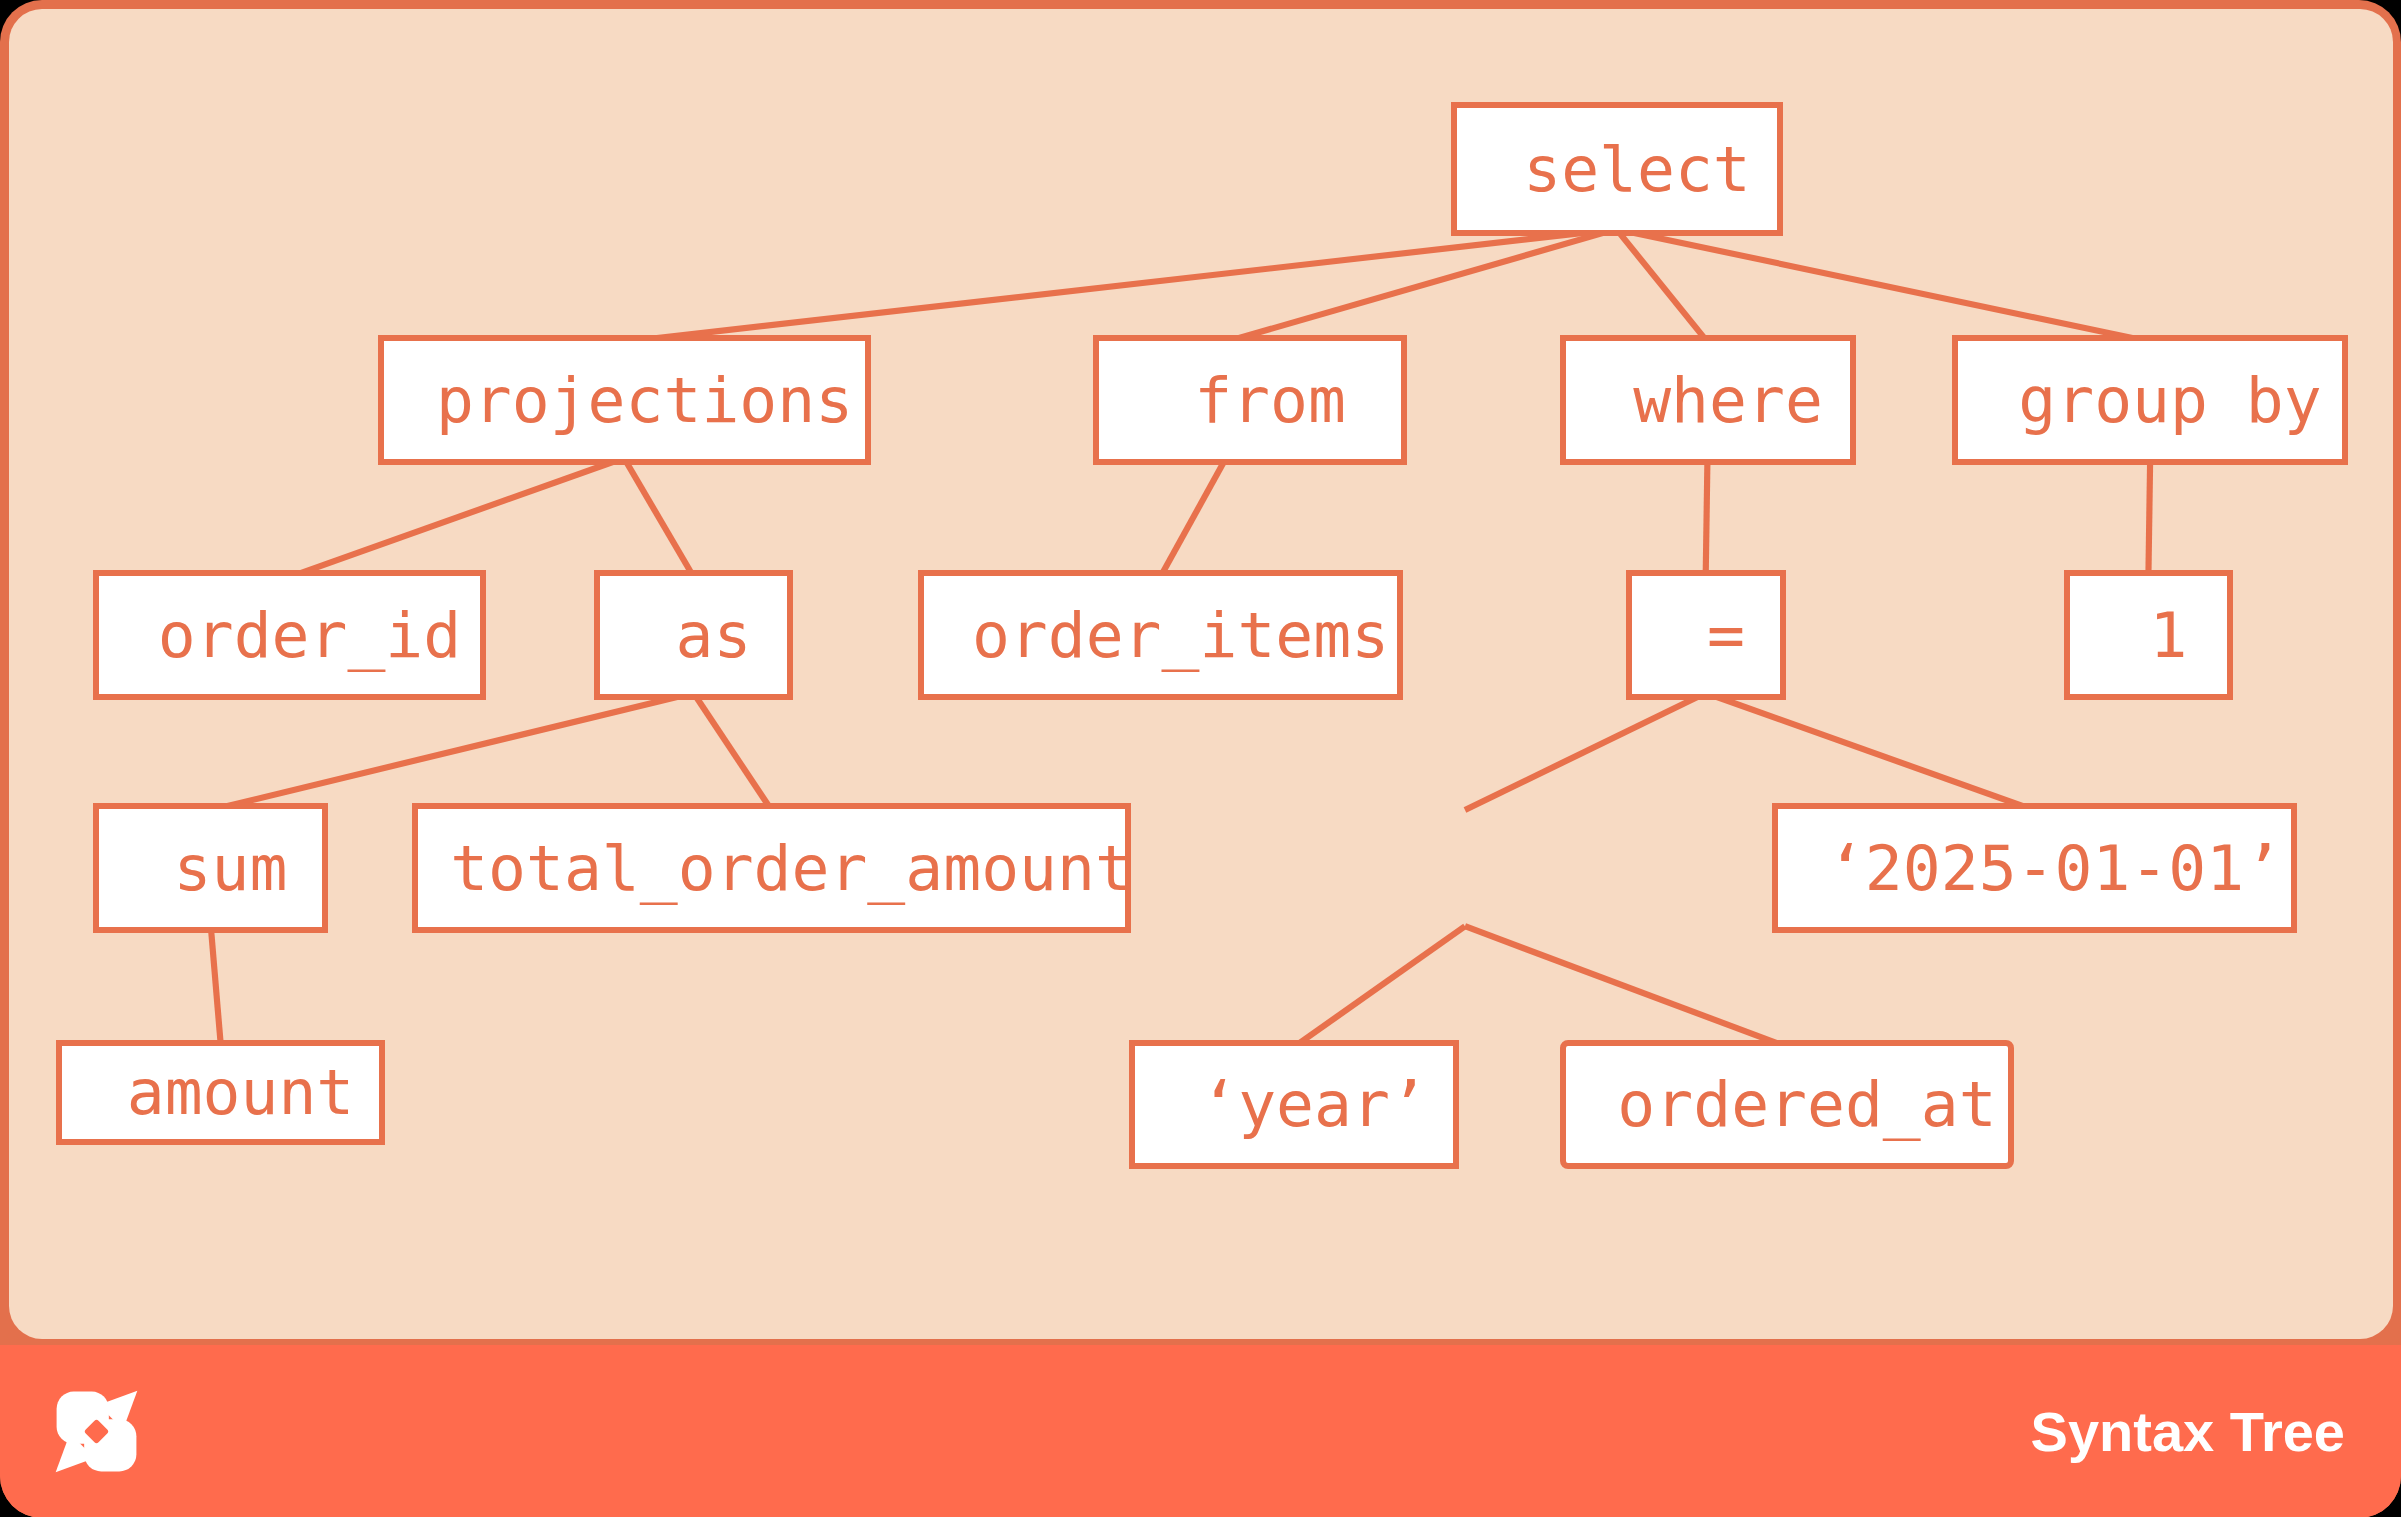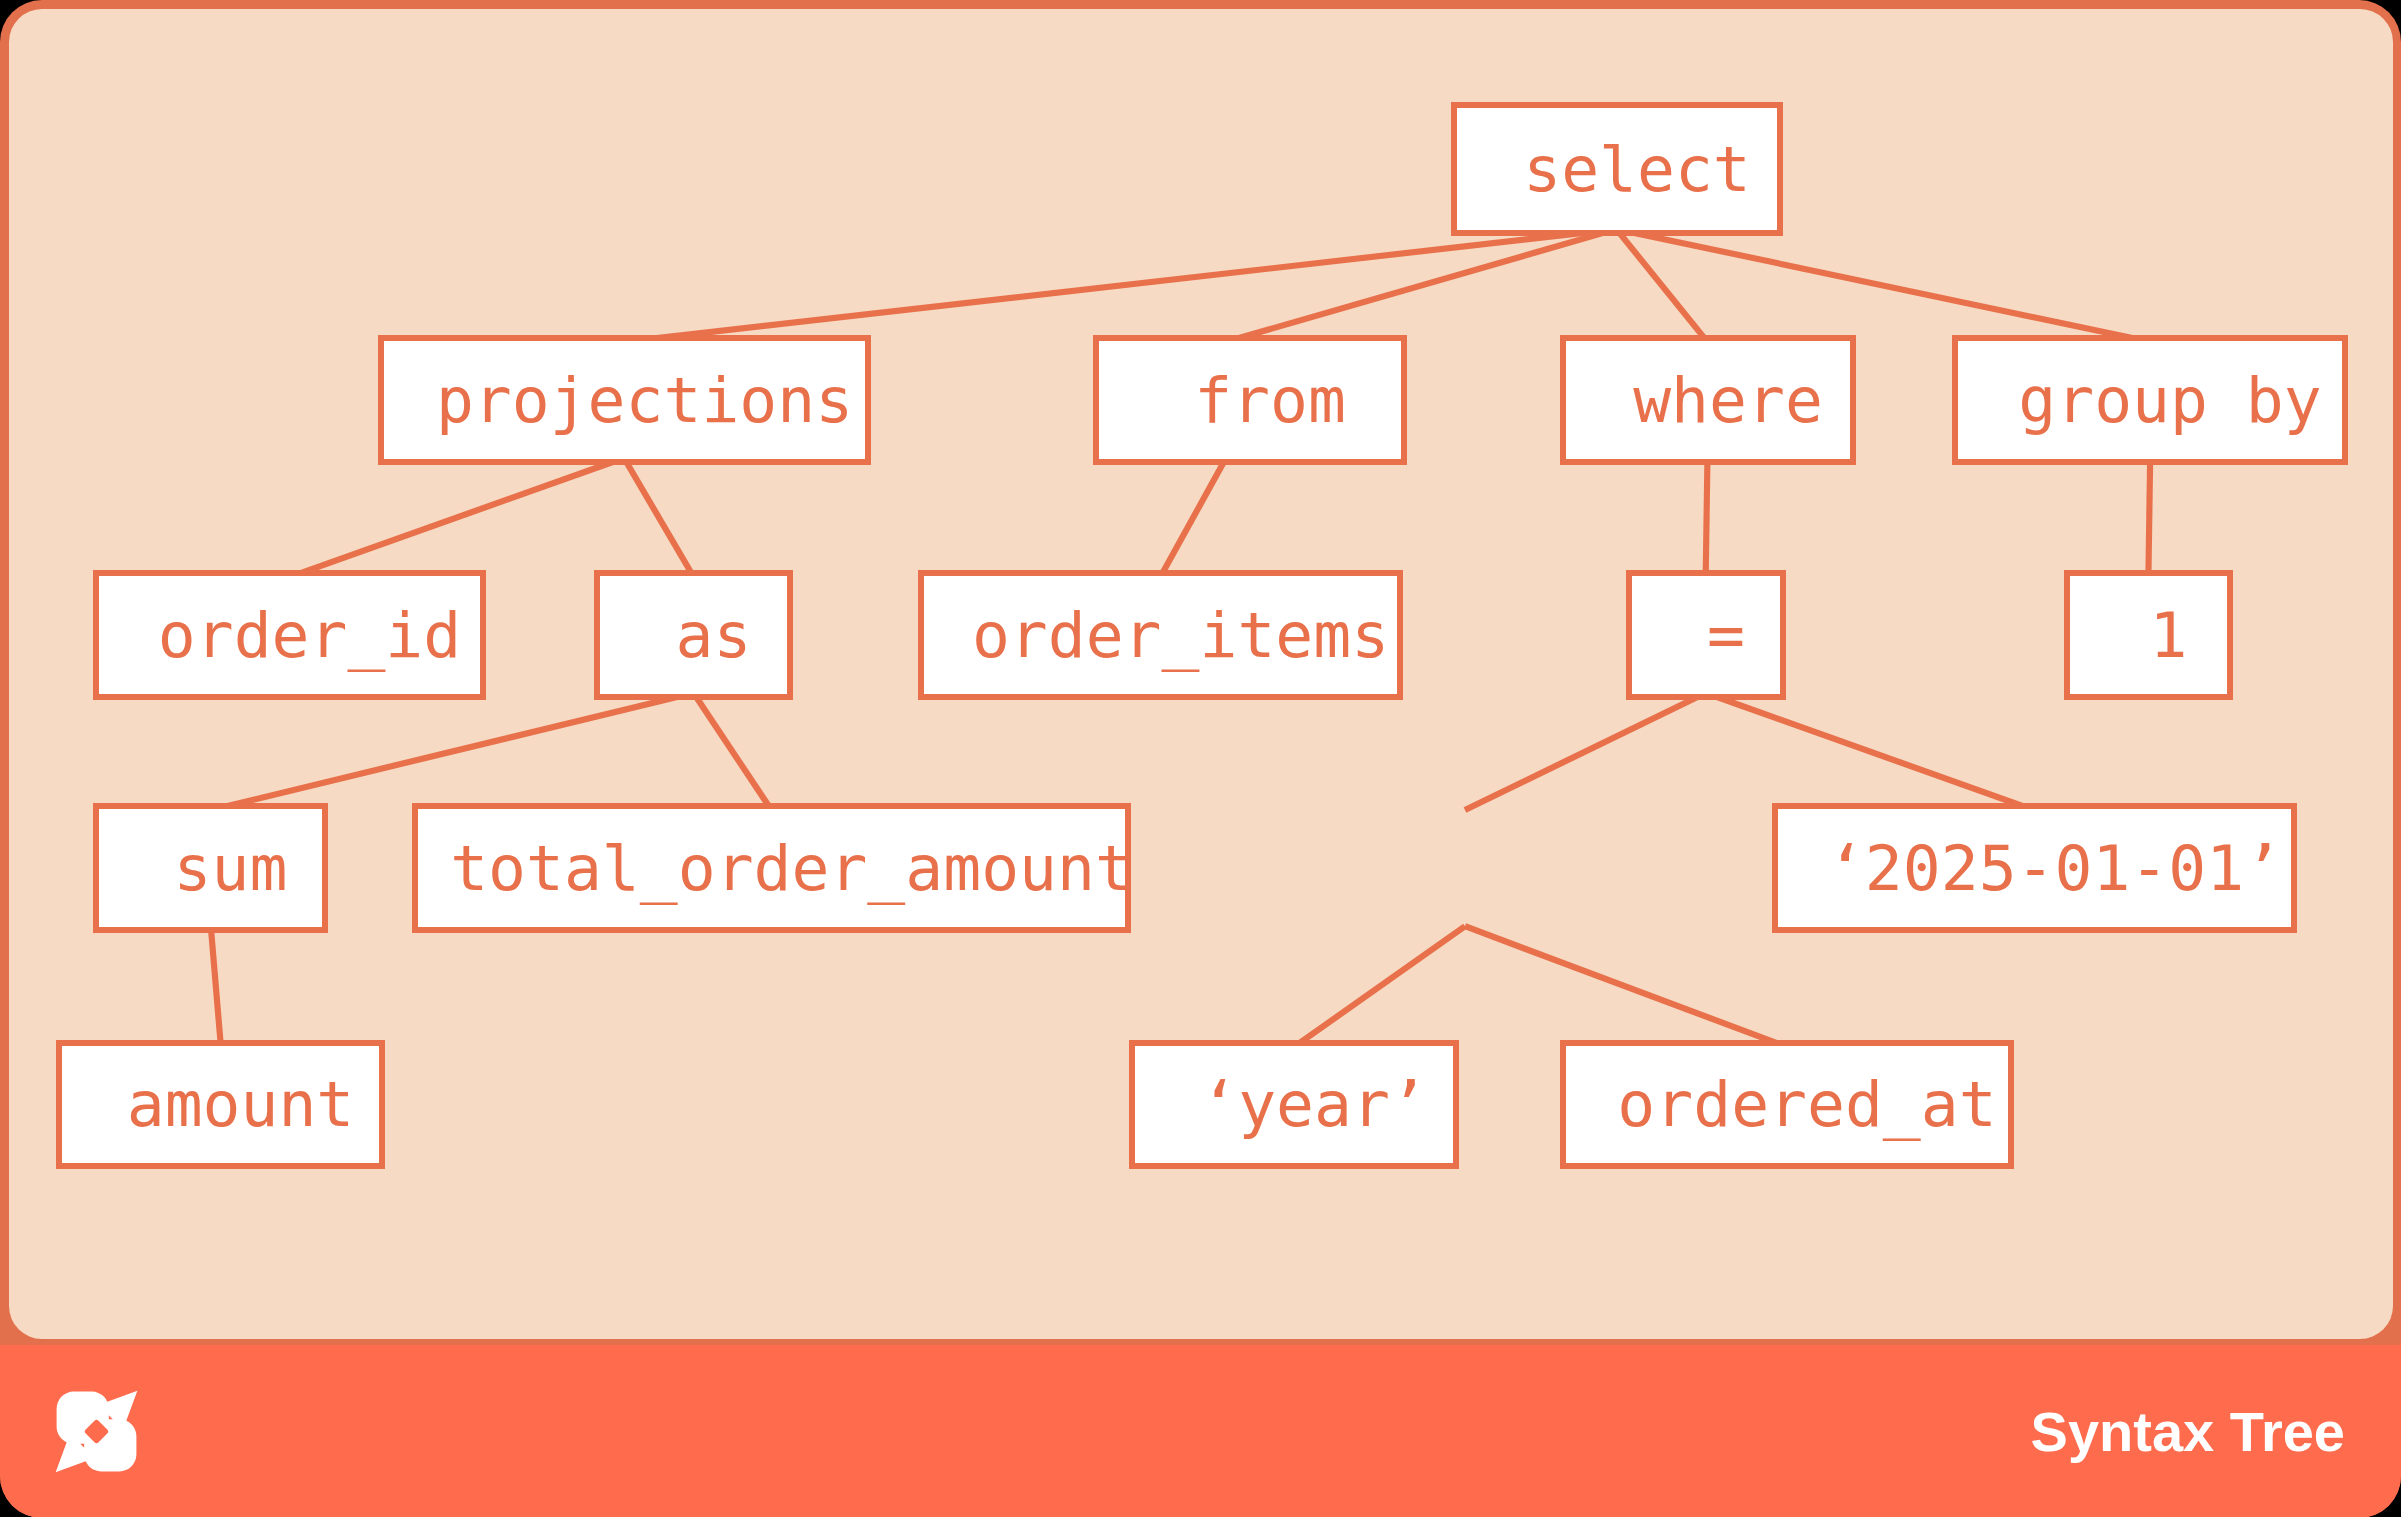--- a/index.html
+++ b/index.html
@@ -80,23 +80,23 @@
     <div class="node" style="left: 1952px; top: 335px; width: 396px; height: 130px;">group by</div>
     <div class="node" style="left: 1560px; top: 335px; width: 296px; height: 130px;">where</div>
     <div class="node" style="left: 93px; top: 570px; width: 393px; height: 130px;">order_id</div>
     <div class="node" style="left: 594px; top: 570px; width: 199px; height: 130px;">as</div>
     <div class="node" style="left: 918px; top: 570px; width: 485px; height: 130px;">order_items</div>
     <div class="node" style="left: 1626px; top: 570px; width: 160px; height: 130px;">=</div>
     <div class="node" style="left: 2064px; top: 570px; width: 169px; height: 130px;">1</div>
     <div class="node" style="left: 93px; top: 803px; width: 235px; height: 130px;">sum</div>
     <div class="node" style="left: 412px; top: 803px; width: 719px; height: 130px;">total_order_amount</div>
     <div class="node" style="left: 1772px; top: 803px; width: 525px; height: 130px;">‘2025-01-01’</div>
-    <div class="node" style="left: 56px; top: 1040px; width: 329px; height: 129px;">amount</div>
+    <div class="node" style="left: 56px; top: 1040px; width: 329px; height: 105px;">amount</div>
     <div class="node" style="left: 1129px; top: 1040px; width: 330px; height: 129px;">‘year’</div>
-    <div class="node" style="left: 1560px; top: 1040px; width: 454px; height: 129px;">ordered_at</div>
+    <div class="node" style="left: 1560px; top: 1040px; width: 454px; height: 129px; border-radius: 8px;">ordered_at</div>
     <div id="footer-bar">
     <svg id="logo" viewBox="0 0 100 100" xmlns="http://www.w3.org/2000/svg" aria-hidden="true">
       <g fill="currentColor">
         <rect x="8" y="8" width="55" height="55" rx="18"></rect>
         <rect x="37" y="37" width="55" height="55" rx="18"></rect>
         <polygon points="52,22 93,7 78,48"></polygon>
         <polygon points="22,52 7,93 48,78"></polygon>
       </g>
       <rect x="40.5" y="40.5" width="19" height="19" rx="3" transform="rotate(45 50 50)" fill="var(--bar)"></rect>
     </svg>

